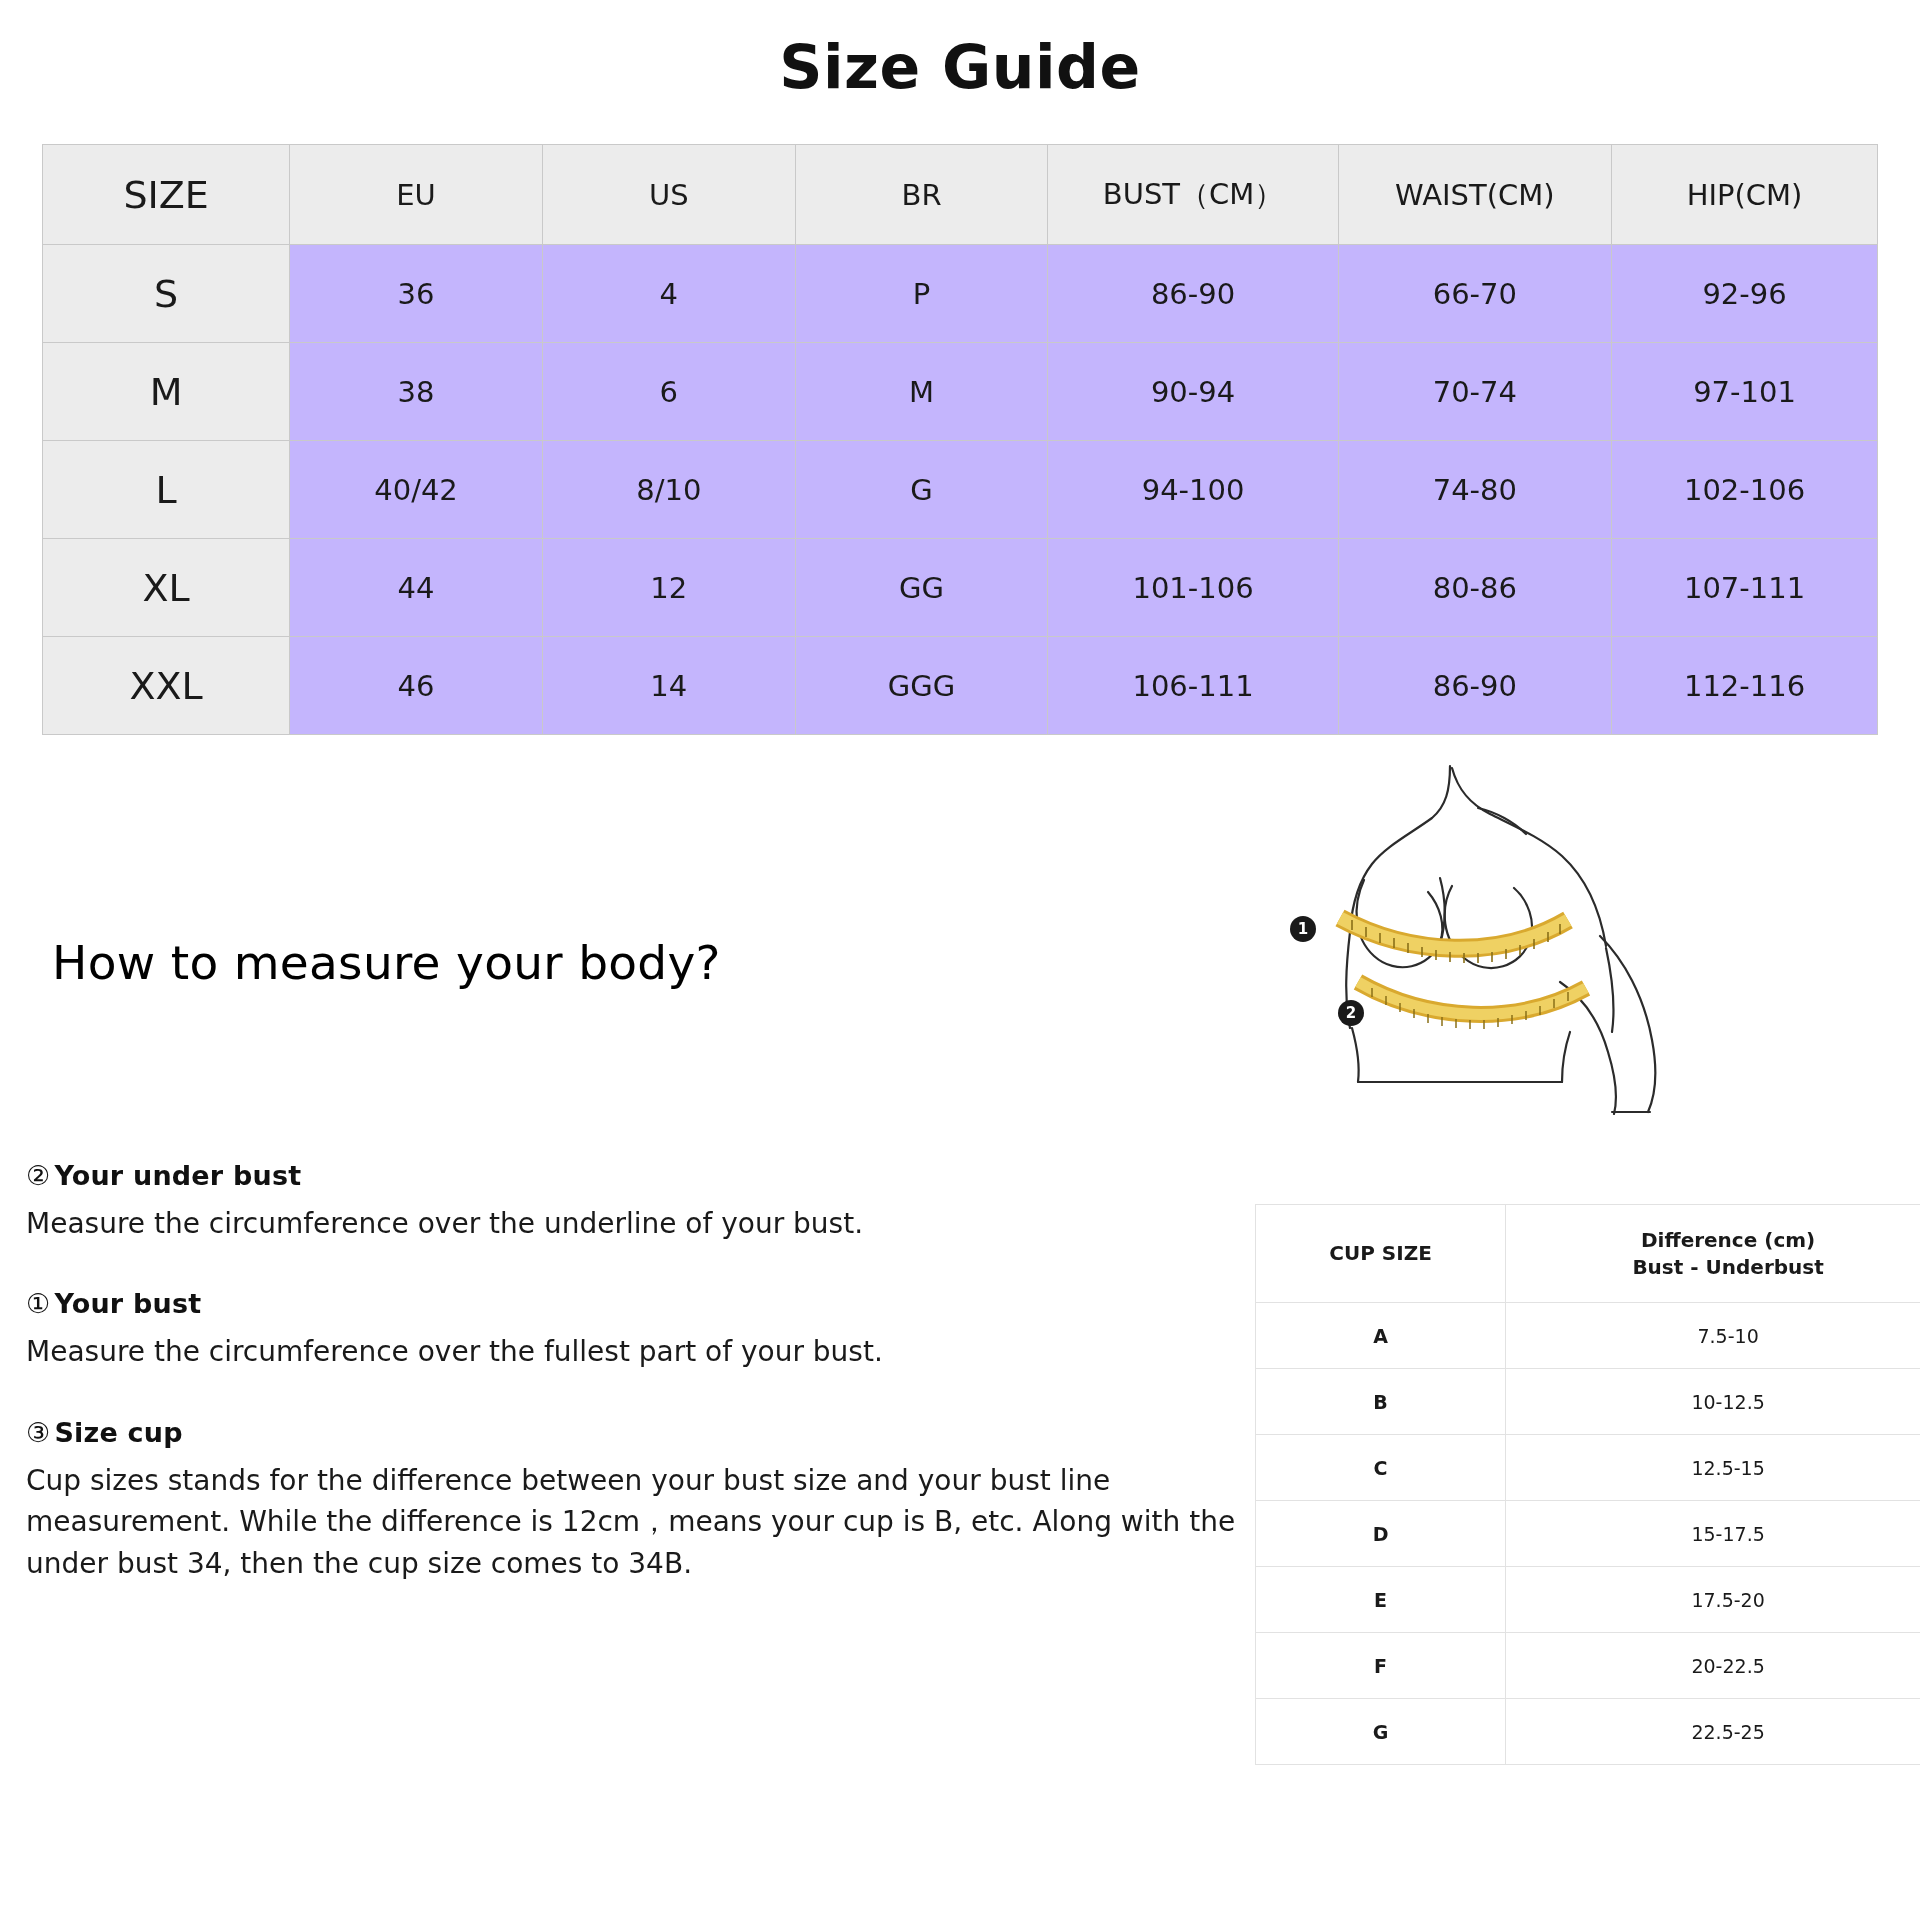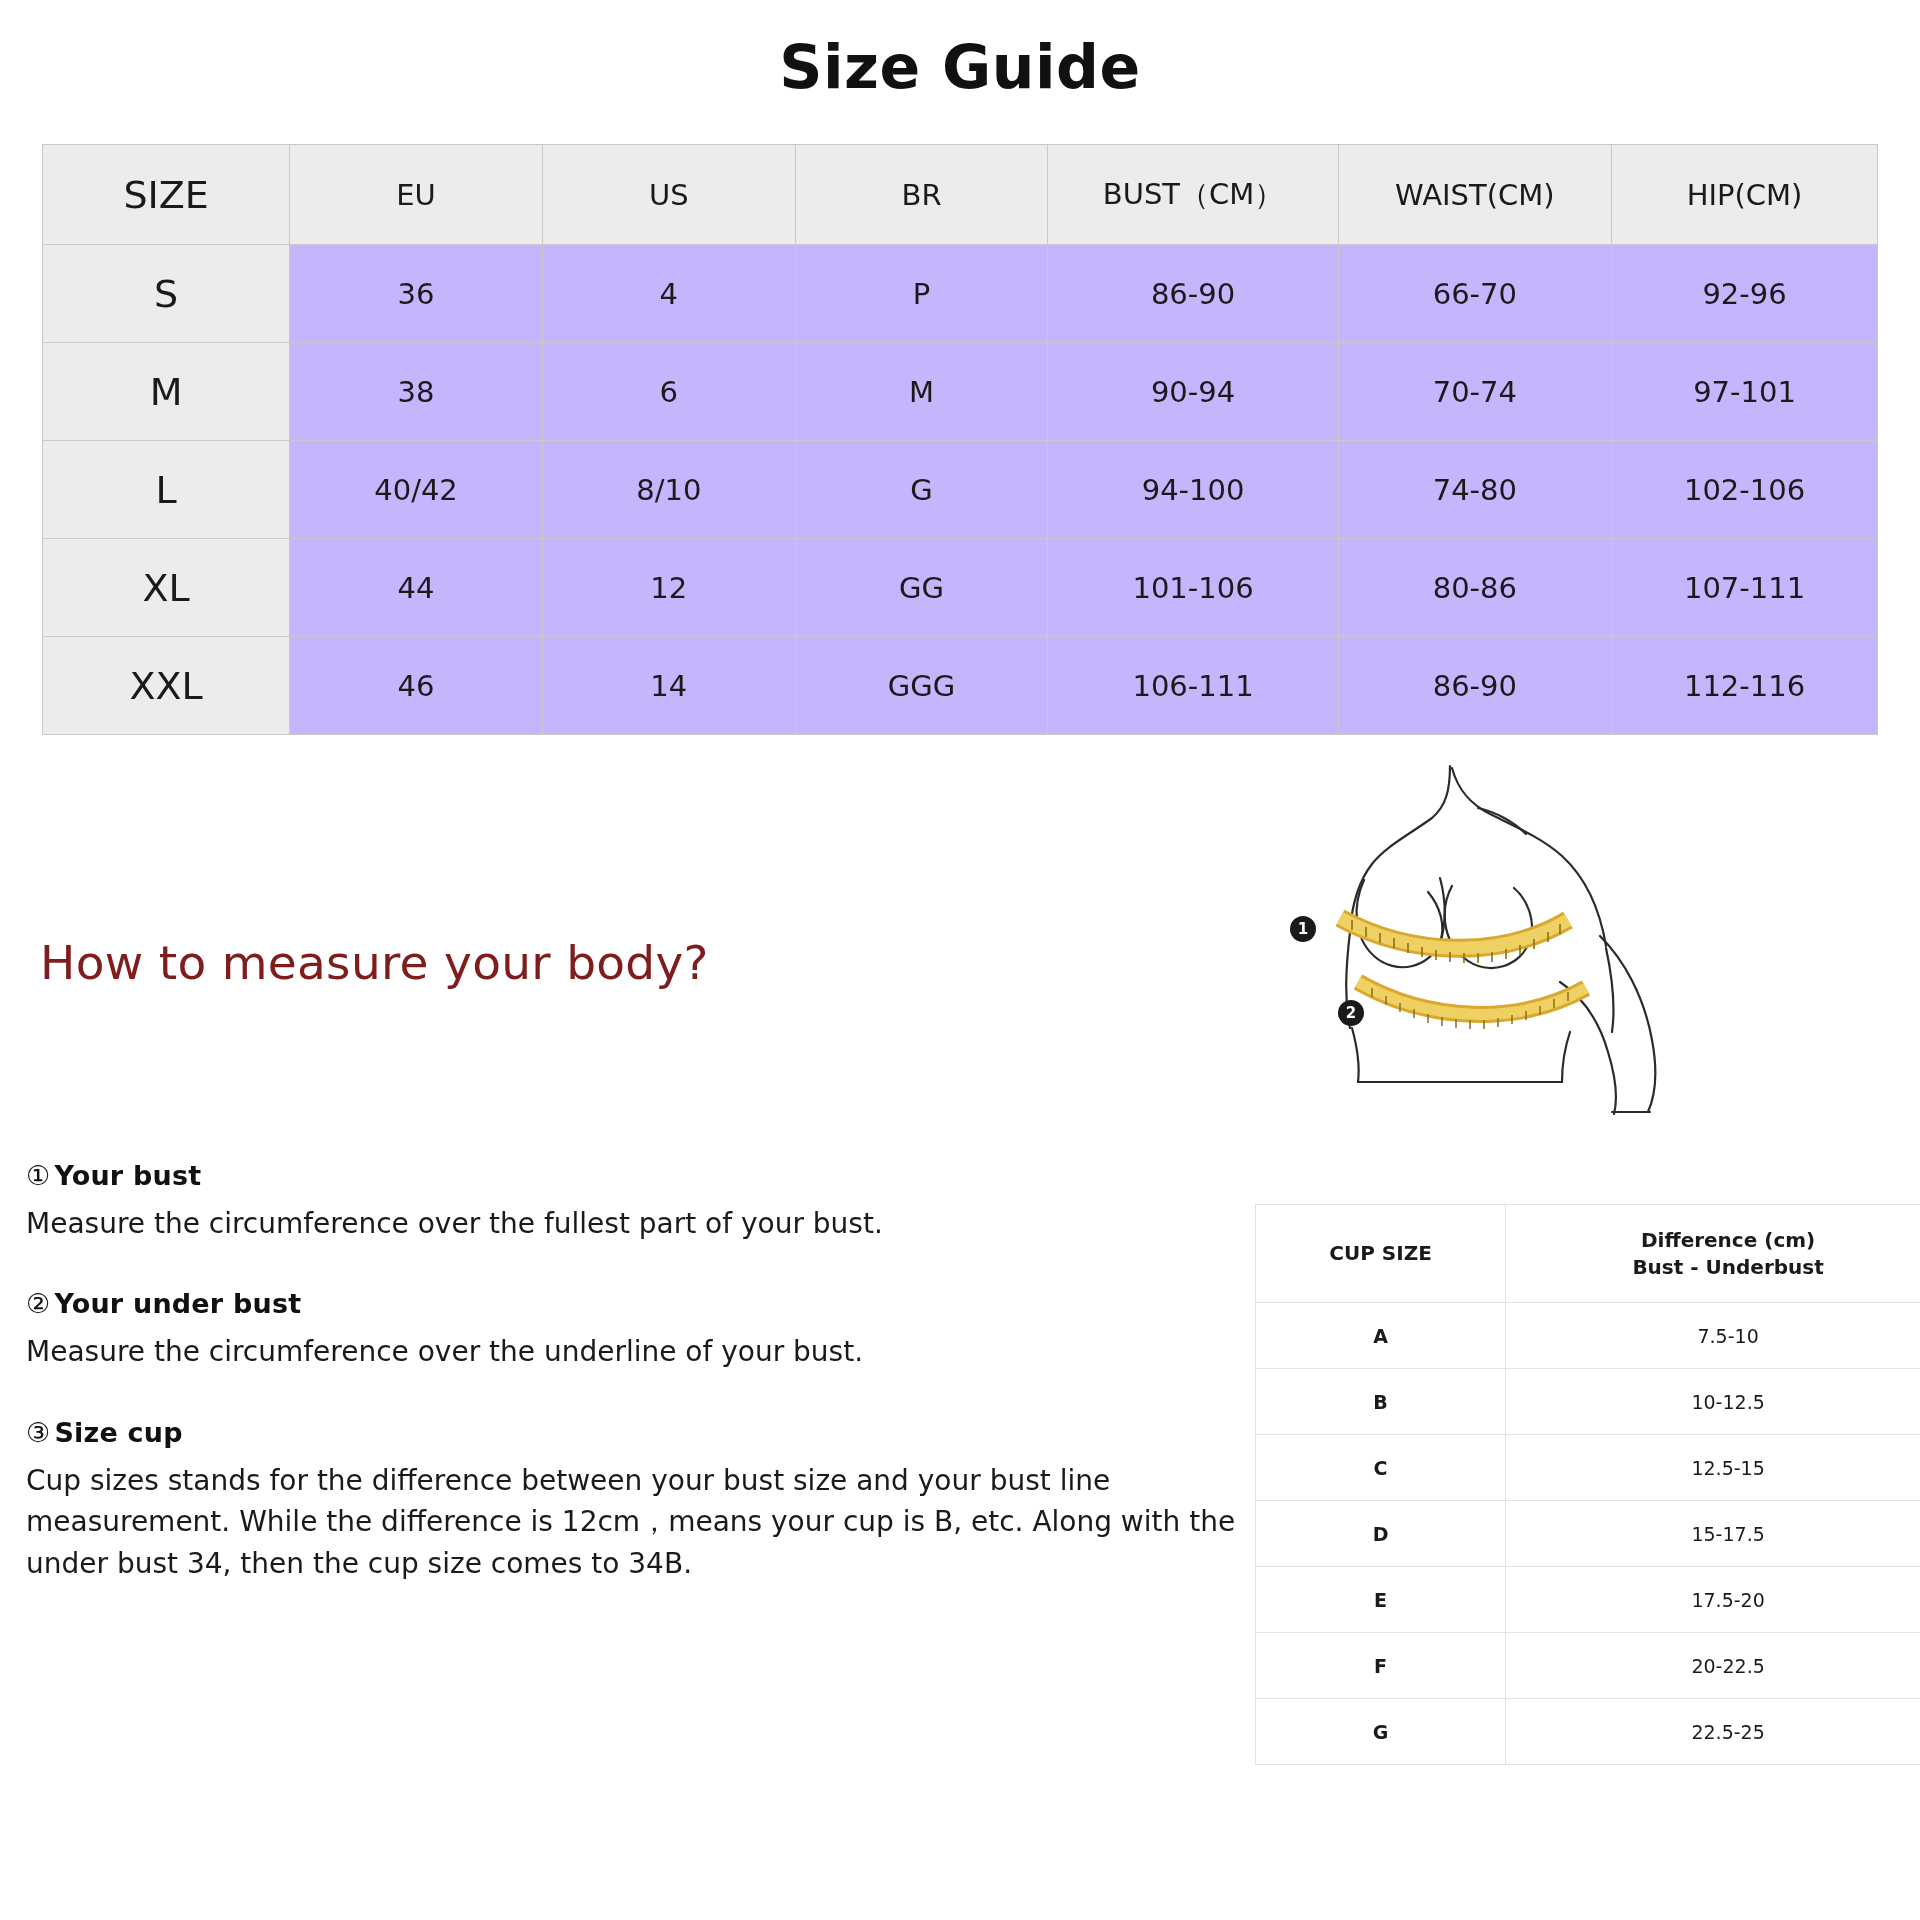--- a/index.html
+++ b/index.html
@@ -63,25 +63,25 @@
   .col-eu    { width: 13.5%; }
   .col-us    { width: 13.5%; }
   .col-br    { width: 13.5%; }
   .col-bust  { width: 15.5%; }
   .col-waist { width: 14.6%; }
   .col-hip   { width: 14.2%; }
 
   
   .how-heading {
     position: absolute;
-    left: 40px;
+    left: 52px;
     top: 935px;
     font-size: 47px;
     font-weight: 400;
-    color: #7f1d1d;
+    color: #000000;
     letter-spacing: 0.3px;
   }
 
   
   .instructions {
     position: absolute;
     left: 26px;
     top: 1160px;
     width: 1270px;
   }
@@ -238,30 +238,30 @@
       </tbody>
     </table>
   </div>
 
   <div class="how-heading">How to measure your body?</div>
 
   <div class="instructions">
 
     <div class="instr-block">
       <div class="instr-title">
+        <span class="num">②</span><span>Your under bust</span>
+      </div>
+      <div class="instr-body">Measure the circumference over the underline of your bust.</div>
+    </div>
+
+    <div class="instr-block">
+      <div class="instr-title">
         <span class="num">①</span><span>Your bust</span>
       </div>
       <div class="instr-body">Measure the circumference over the fullest part of your bust.</div>
-    </div>
-
-    <div class="instr-block">
-      <div class="instr-title">
-        <span class="num">②</span><span>Your under bust</span>
-      </div>
-      <div class="instr-body">Measure the circumference over the underline of your bust.</div>
     </div>
 
     <div class="instr-block">
       <div class="instr-title">
         <span class="num">③</span><span>Size cup</span>
       </div>
       <div class="instr-body">Cup sizes stands for the difference between your bust size and your bust line measurement. While the difference is 12cm，means your cup is B, etc. Along with the under bust 34, then the cup size comes to 34B.</div>
     </div>
 
   </div>

